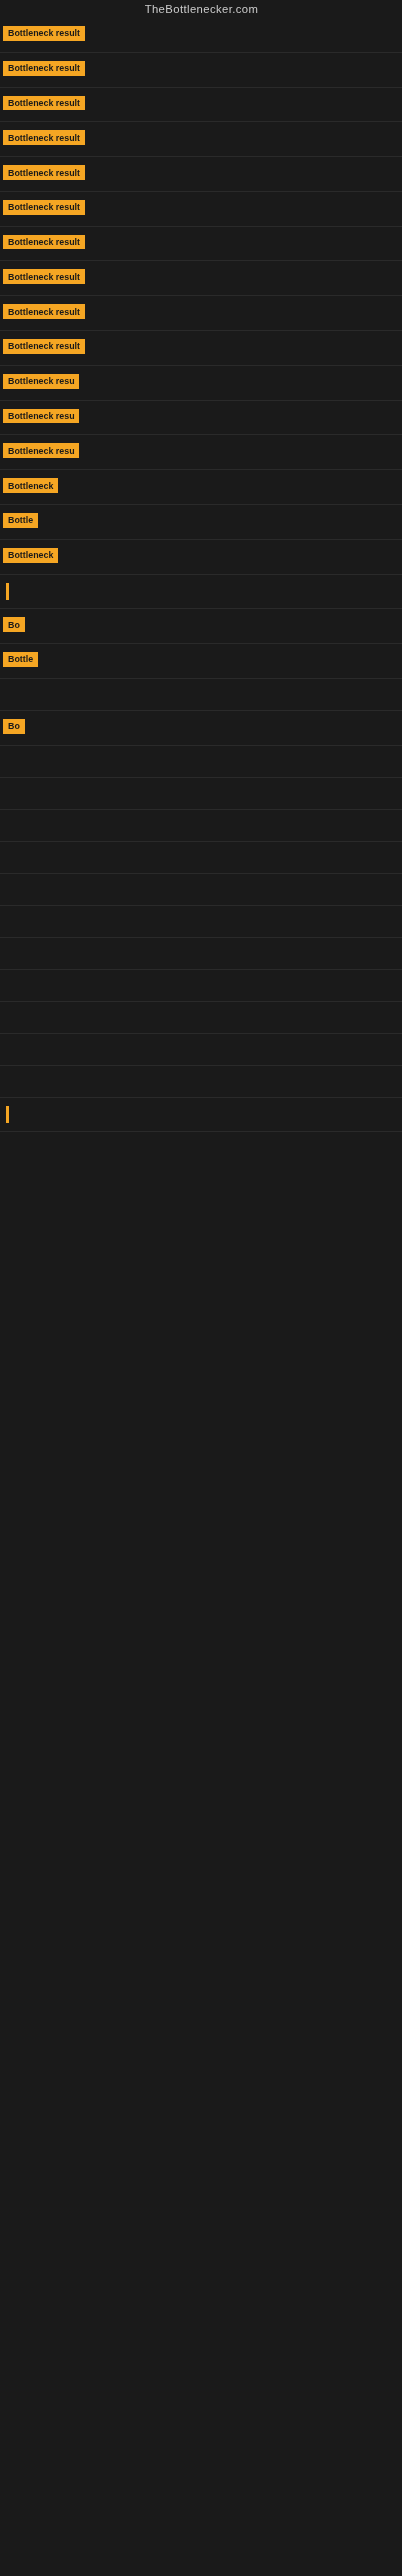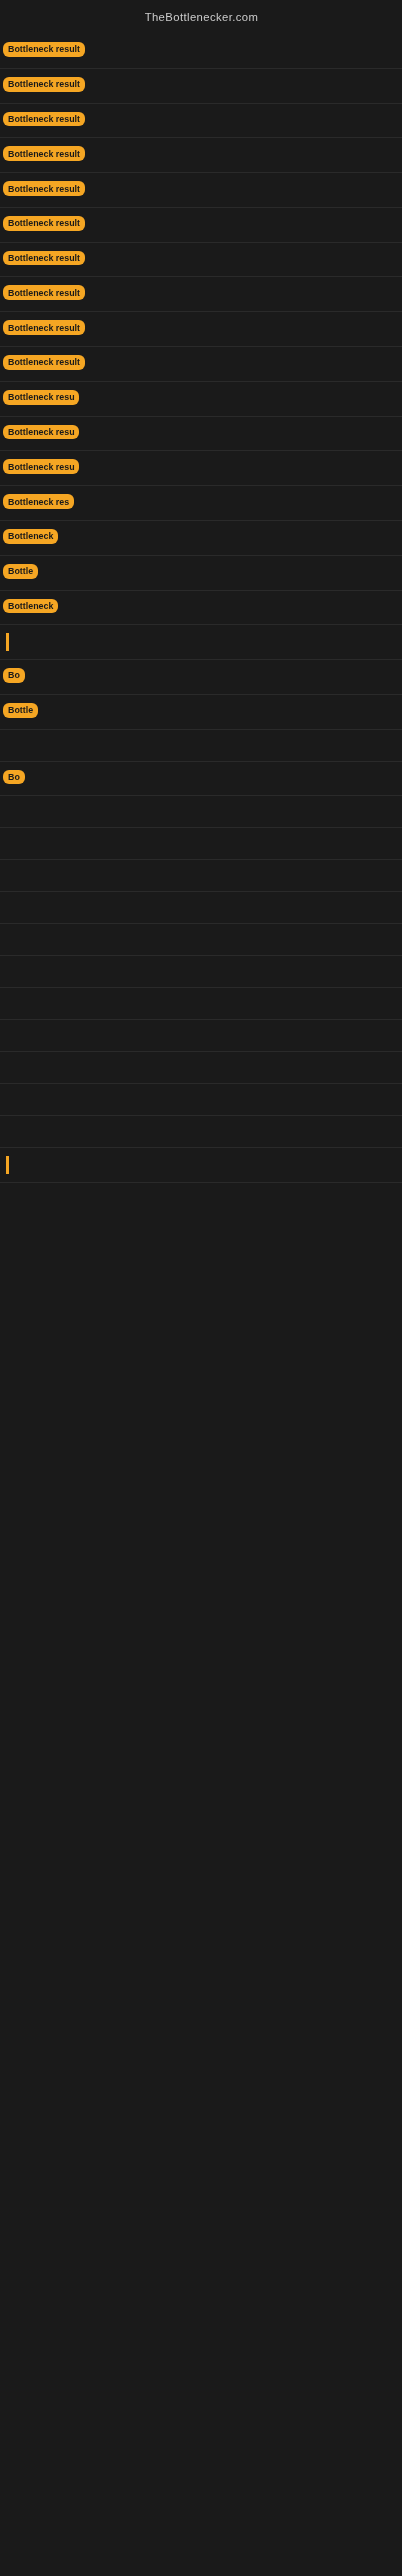--- a/index.html
+++ b/index.html
@@ -11,31 +11,31 @@
       background-color: #1a1a1a;
       width: 403px;
       min-height: 2576px;
       font-family: Arial, sans-serif;
       position: relative;
     }
     .site-title {
       text-align: center;
       color: #cccccc;
       font-size: 11.3px;
-      padding: 11px 0;
+      padding: 3px 0;
       letter-spacing: 0.4px;
     }
     .bottleneck-badge {
       display: inline-block;
       background-color: #f5a623;
       color: #1a1a1a;
       font-size: 8.9px;
       font-weight: bold;
       padding: 2.4px 4.8px;
-      border-radius: 6px;
+      border-radius: 0;
       white-space: nowrap;
       overflow: hidden;
     }
     .row {
       padding: 8px 0 8px 3.2px;
       border-bottom: 0.8px solid #2a2a2a;
     }
     .vertical-line {
       width: 2.4px;
       height: 17.7px;
@@ -57,21 +57,20 @@
     <div class="row"><span class="bottleneck-badge">Bottleneck result</span></div>
     <div class="row"><span class="bottleneck-badge">Bottleneck result</span></div>
     <div class="row"><span class="bottleneck-badge">Bottleneck result</span></div>
     <div class="row"><span class="bottleneck-badge">Bottleneck result</span></div>
     <div class="row"><span class="bottleneck-badge">Bottleneck result</span></div>
     <div class="row"><span class="bottleneck-badge">Bottleneck result</span></div>
     <div class="row"><span class="bottleneck-badge">Bottleneck result</span></div>
     <div class="row"><span class="bottleneck-badge">Bottleneck resu</span></div>
     <div class="row"><span class="bottleneck-badge">Bottleneck resu</span></div>
     <div class="row"><span class="bottleneck-badge">Bottleneck resu</span></div>
-    <div class="row"><span class="bottleneck-badge">Bottleneck res</span></div>
     <div class="row"><span class="bottleneck-badge">Bottleneck</span></div>
     <div class="row"><span class="bottleneck-badge">Bottle</span></div>
     <div class="row"><span class="bottleneck-badge">Bottleneck</span></div>
     <div class="row"><span class="vertical-line"></span></div>
     <div class="row"><span class="bottleneck-badge">Bo</span></div>
     <div class="row"><span class="bottleneck-badge">Bottle</span></div>
     <div class="row" style="height: 32px;"></div>
     <div class="row"><span class="bottleneck-badge">Bo</span></div>
     <div class="row" style="height: 32px;"></div>
     <div class="row" style="height: 32px;"></div>

